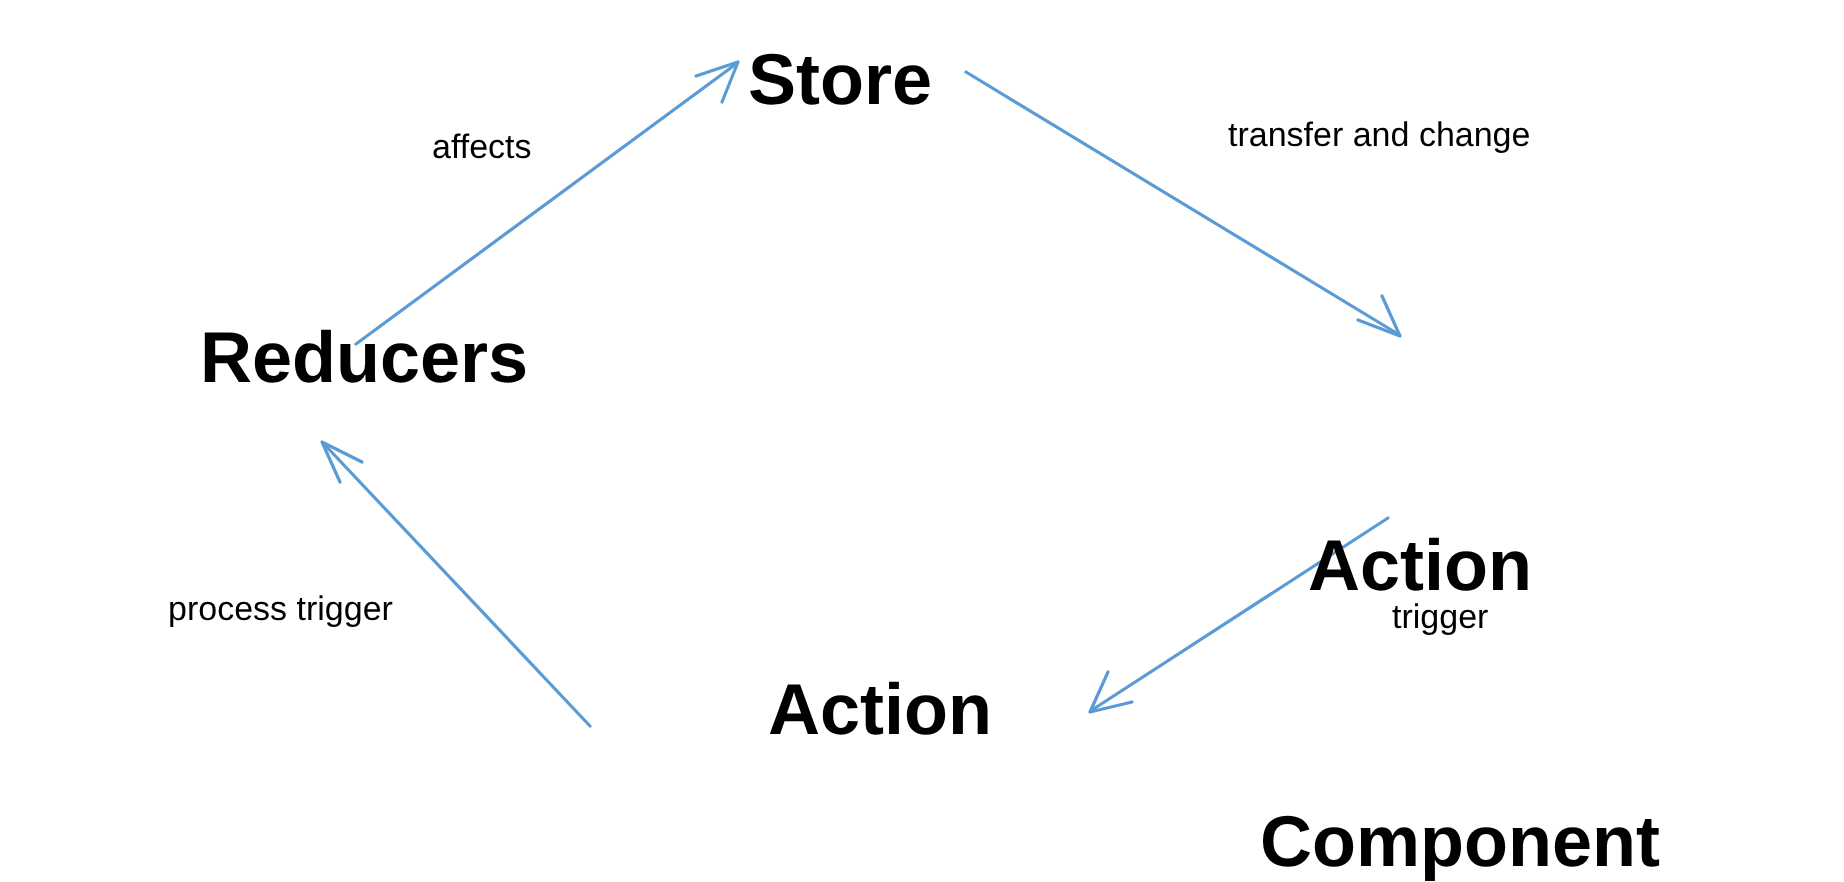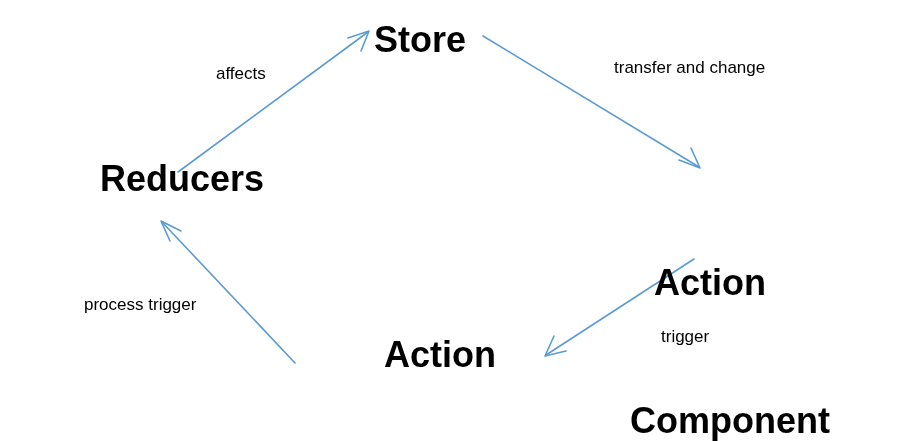--- a/index.html
+++ b/index.html
@@ -43,21 +43,21 @@
     font-weight: 400;
     line-height: 22px;
     white-space: pre;
   }
   #node-store      { left: 374px; top: 18px; }
   #node-react      { left: 630px; top: 168px; width: 160px; }
   #node-action     { left: 384px; top: 333px; }
   #node-reducers   { left: 88px;  top: 157px; margin-left: 12px; }
 
   #label-transfer  { left: 614px; top: 57px; }
-  #label-trigger   { left: 661px; top: 298px; margin-top: 28px; }
+  #label-trigger   { left: 696px; top: 298px; }
   #label-process   { left: 84px;  top: 294px; }
   #label-affects   { left: 168px; top: 63px; margin-left: 48px; }
 </style>
 </head>
 <body>
 
 <div id="canvas">
 
   <svg id="arrow-layer" viewBox="0 0 922 441" width="922" height="441" xmlns="http://www.w3.org/2000/svg">
 

